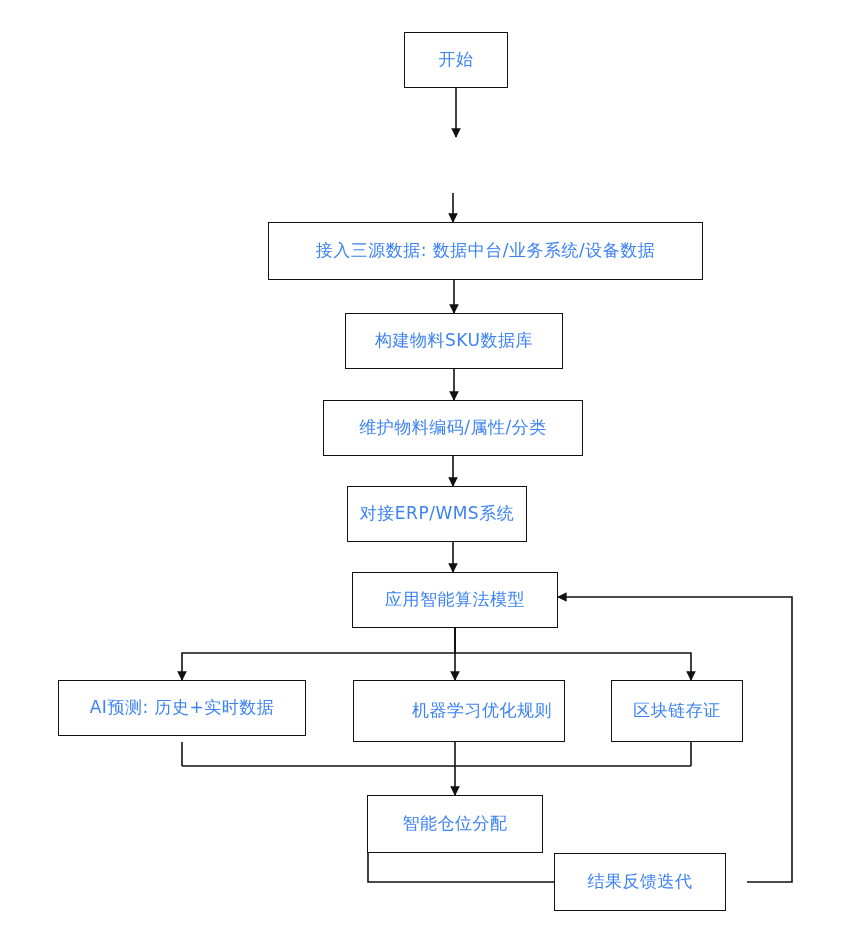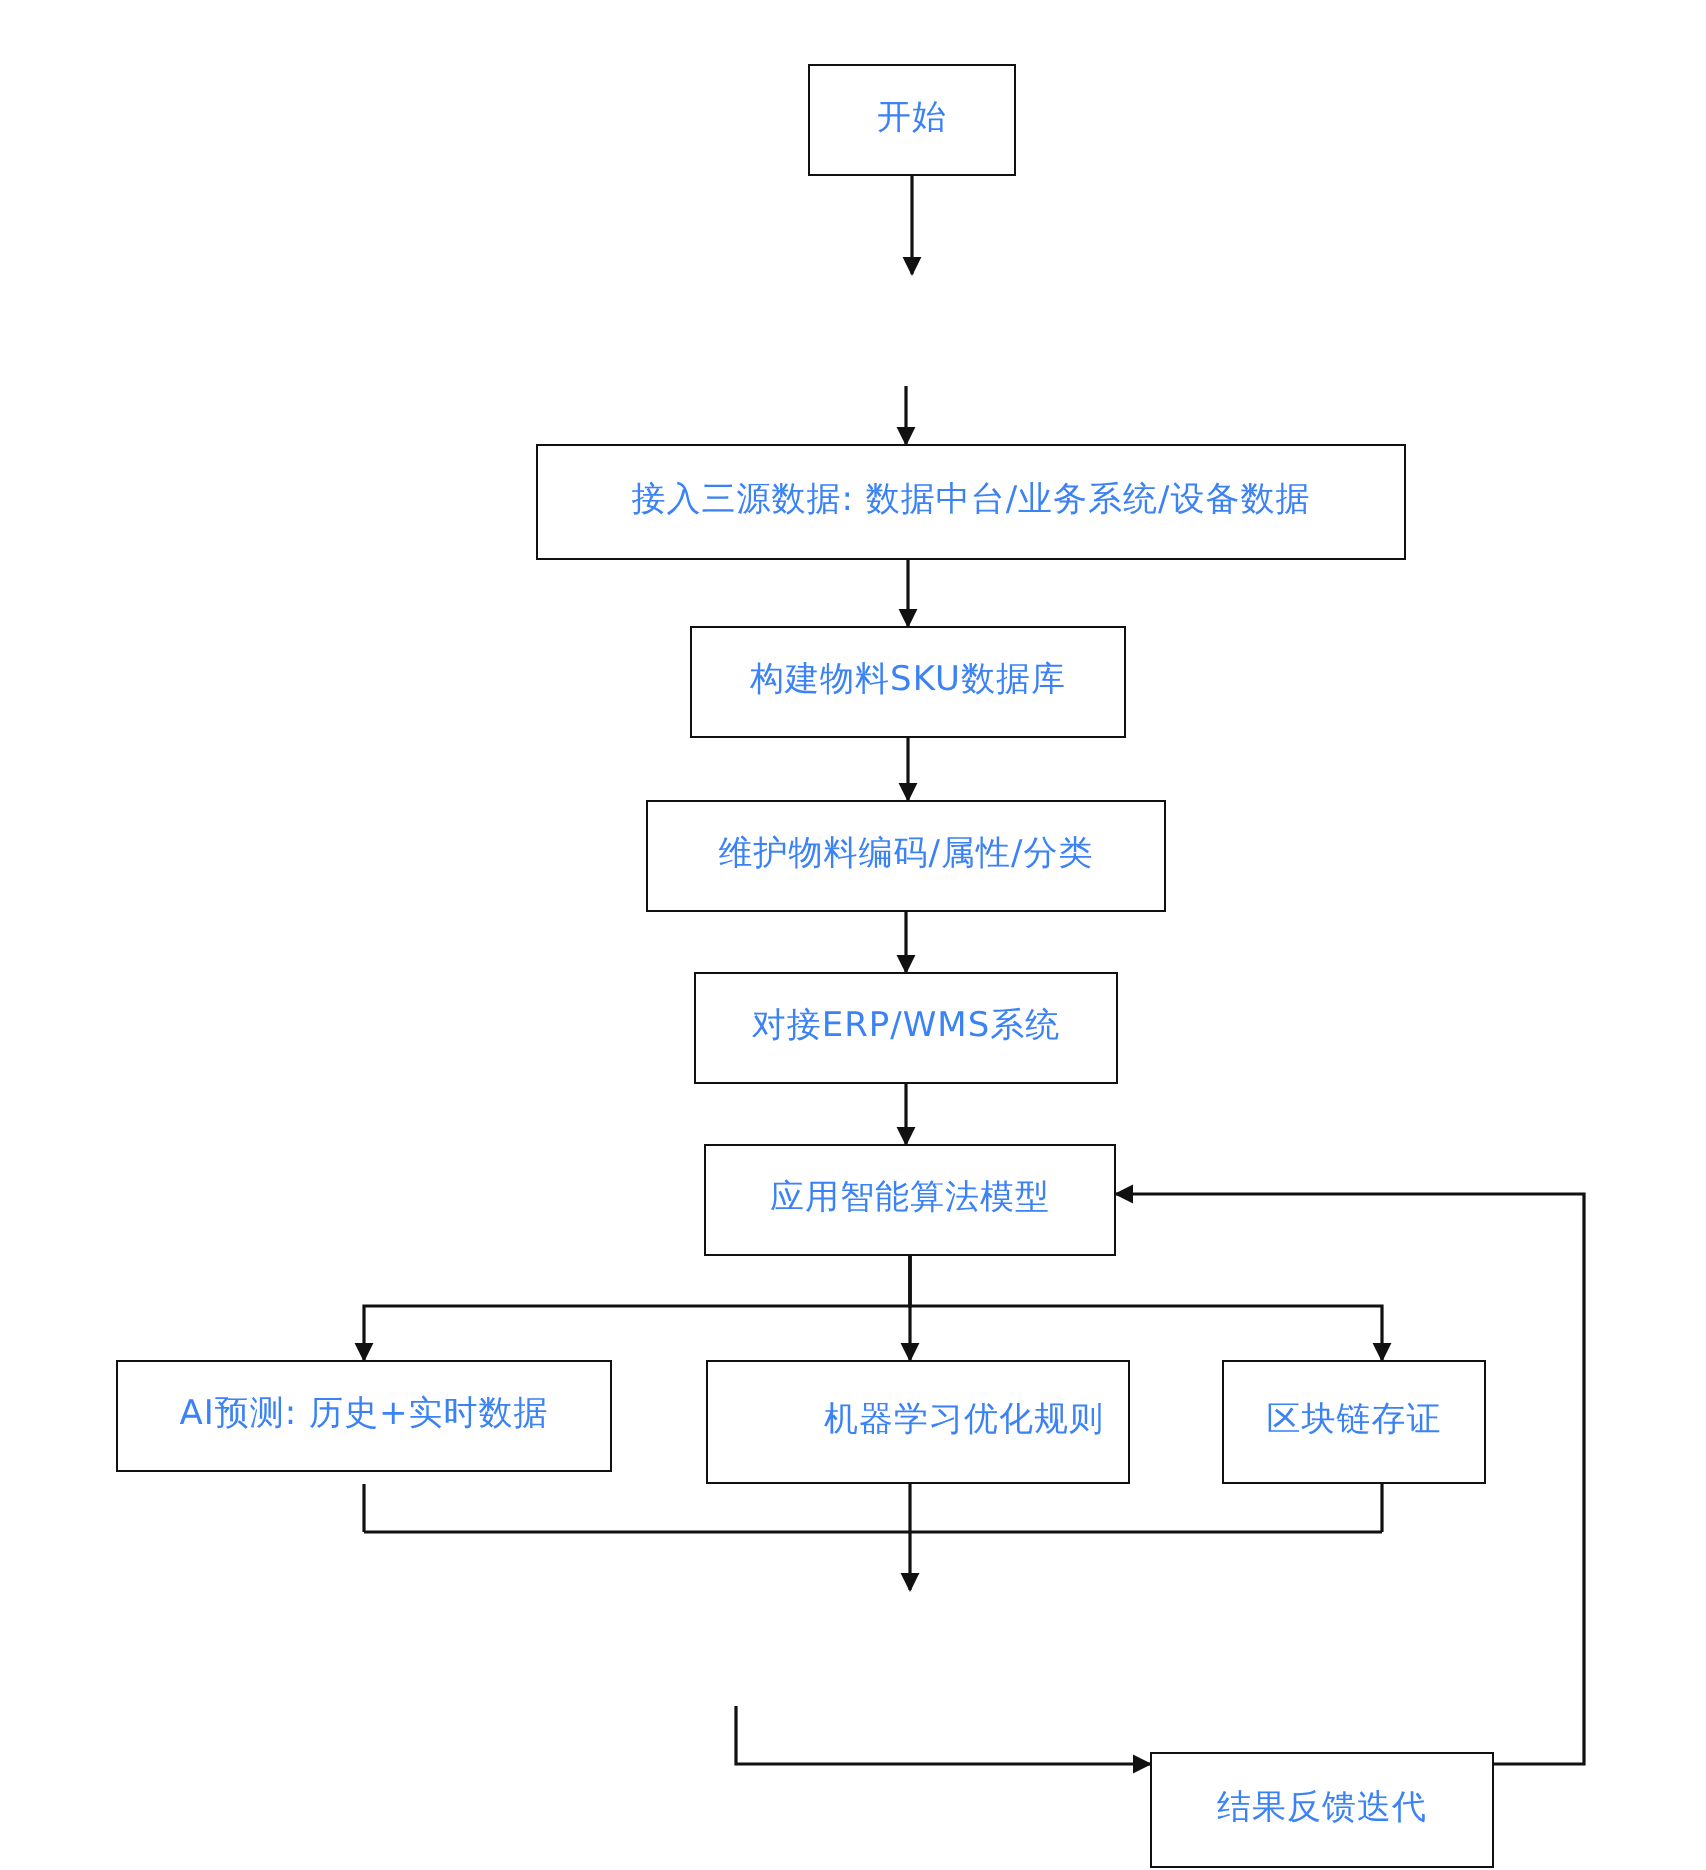--- a/index.html
+++ b/index.html
@@ -45,27 +45,27 @@
   .node span {
     display: block;
     padding: 0 6px;
     white-space: nowrap;
   }
   .n-start      { left: 404px; top: 32px;  width: 104px; height: 56px;  }
   .n-center     { left: 337px; top: 137px; width: 232px; height: 56px;  }
   .n-sources    { left: 268px; top: 222px; width: 435px; height: 58px;  }
   .n-sku        { left: 345px; top: 313px; width: 218px; height: 56px;  }
   .n-maintain   { left: 323px; top: 400px; width: 260px; height: 56px;  }
-  .n-erp        { left: 347px; top: 486px; width: 212px; height: 56px; justify-content: center;  }
+  .n-erp        { left: 347px; top: 486px; width: 180px; height: 56px; justify-content: center;  }
   .n-algo       { left: 352px; top: 572px; width: 206px; height: 56px;  }
   .n-ai         { left: 58px;  top: 680px; width: 248px; height: 56px;  }
   .n-ml         { left: 353px; top: 680px; width: 212px; height: 62px; padding-left: 46px;  }
   .n-chain      { left: 611px; top: 680px; width: 132px; height: 62px;  }
   .n-slot       { left: 367px; top: 795px; width: 176px; height: 58px;  }
-  .n-feedback   { left: 575px; top: 853px; width: 172px; height: 58px; margin-top: 23px;  }
+  .n-feedback   { left: 554px; top: 853px; width: 172px; height: 58px;  }
 </style>
 </head>
 <body>
 
 <div id="canvas">
 
   <svg id="wires" viewBox="0 0 853 935" width="853" height="935" xmlns="http://www.w3.org/2000/svg">
     <defs>
       <marker id="ah" viewBox="0 0 10 10" refX="9" refY="5" markerWidth="6" markerHeight="6" orient="auto-start-reverse">
         <path d="M 0 0 L 10 5 L 0 10 z" fill="#111111"></path>
@@ -128,18 +128,21 @@
   </div>
 
   <div class="node n-ml">
     <span>机器学习优化规则</span>
   </div>
 
   <div class="node n-chain">
     <span>区块链存证</span>
   </div>
 
+  <div class="node n-slot">
+    <span>智能仓位分配</span>
+  </div>
 
   <div class="node n-feedback">
     <span>结果反馈迭代</span>
   </div>
 
 </div>
 
 </body></html>

